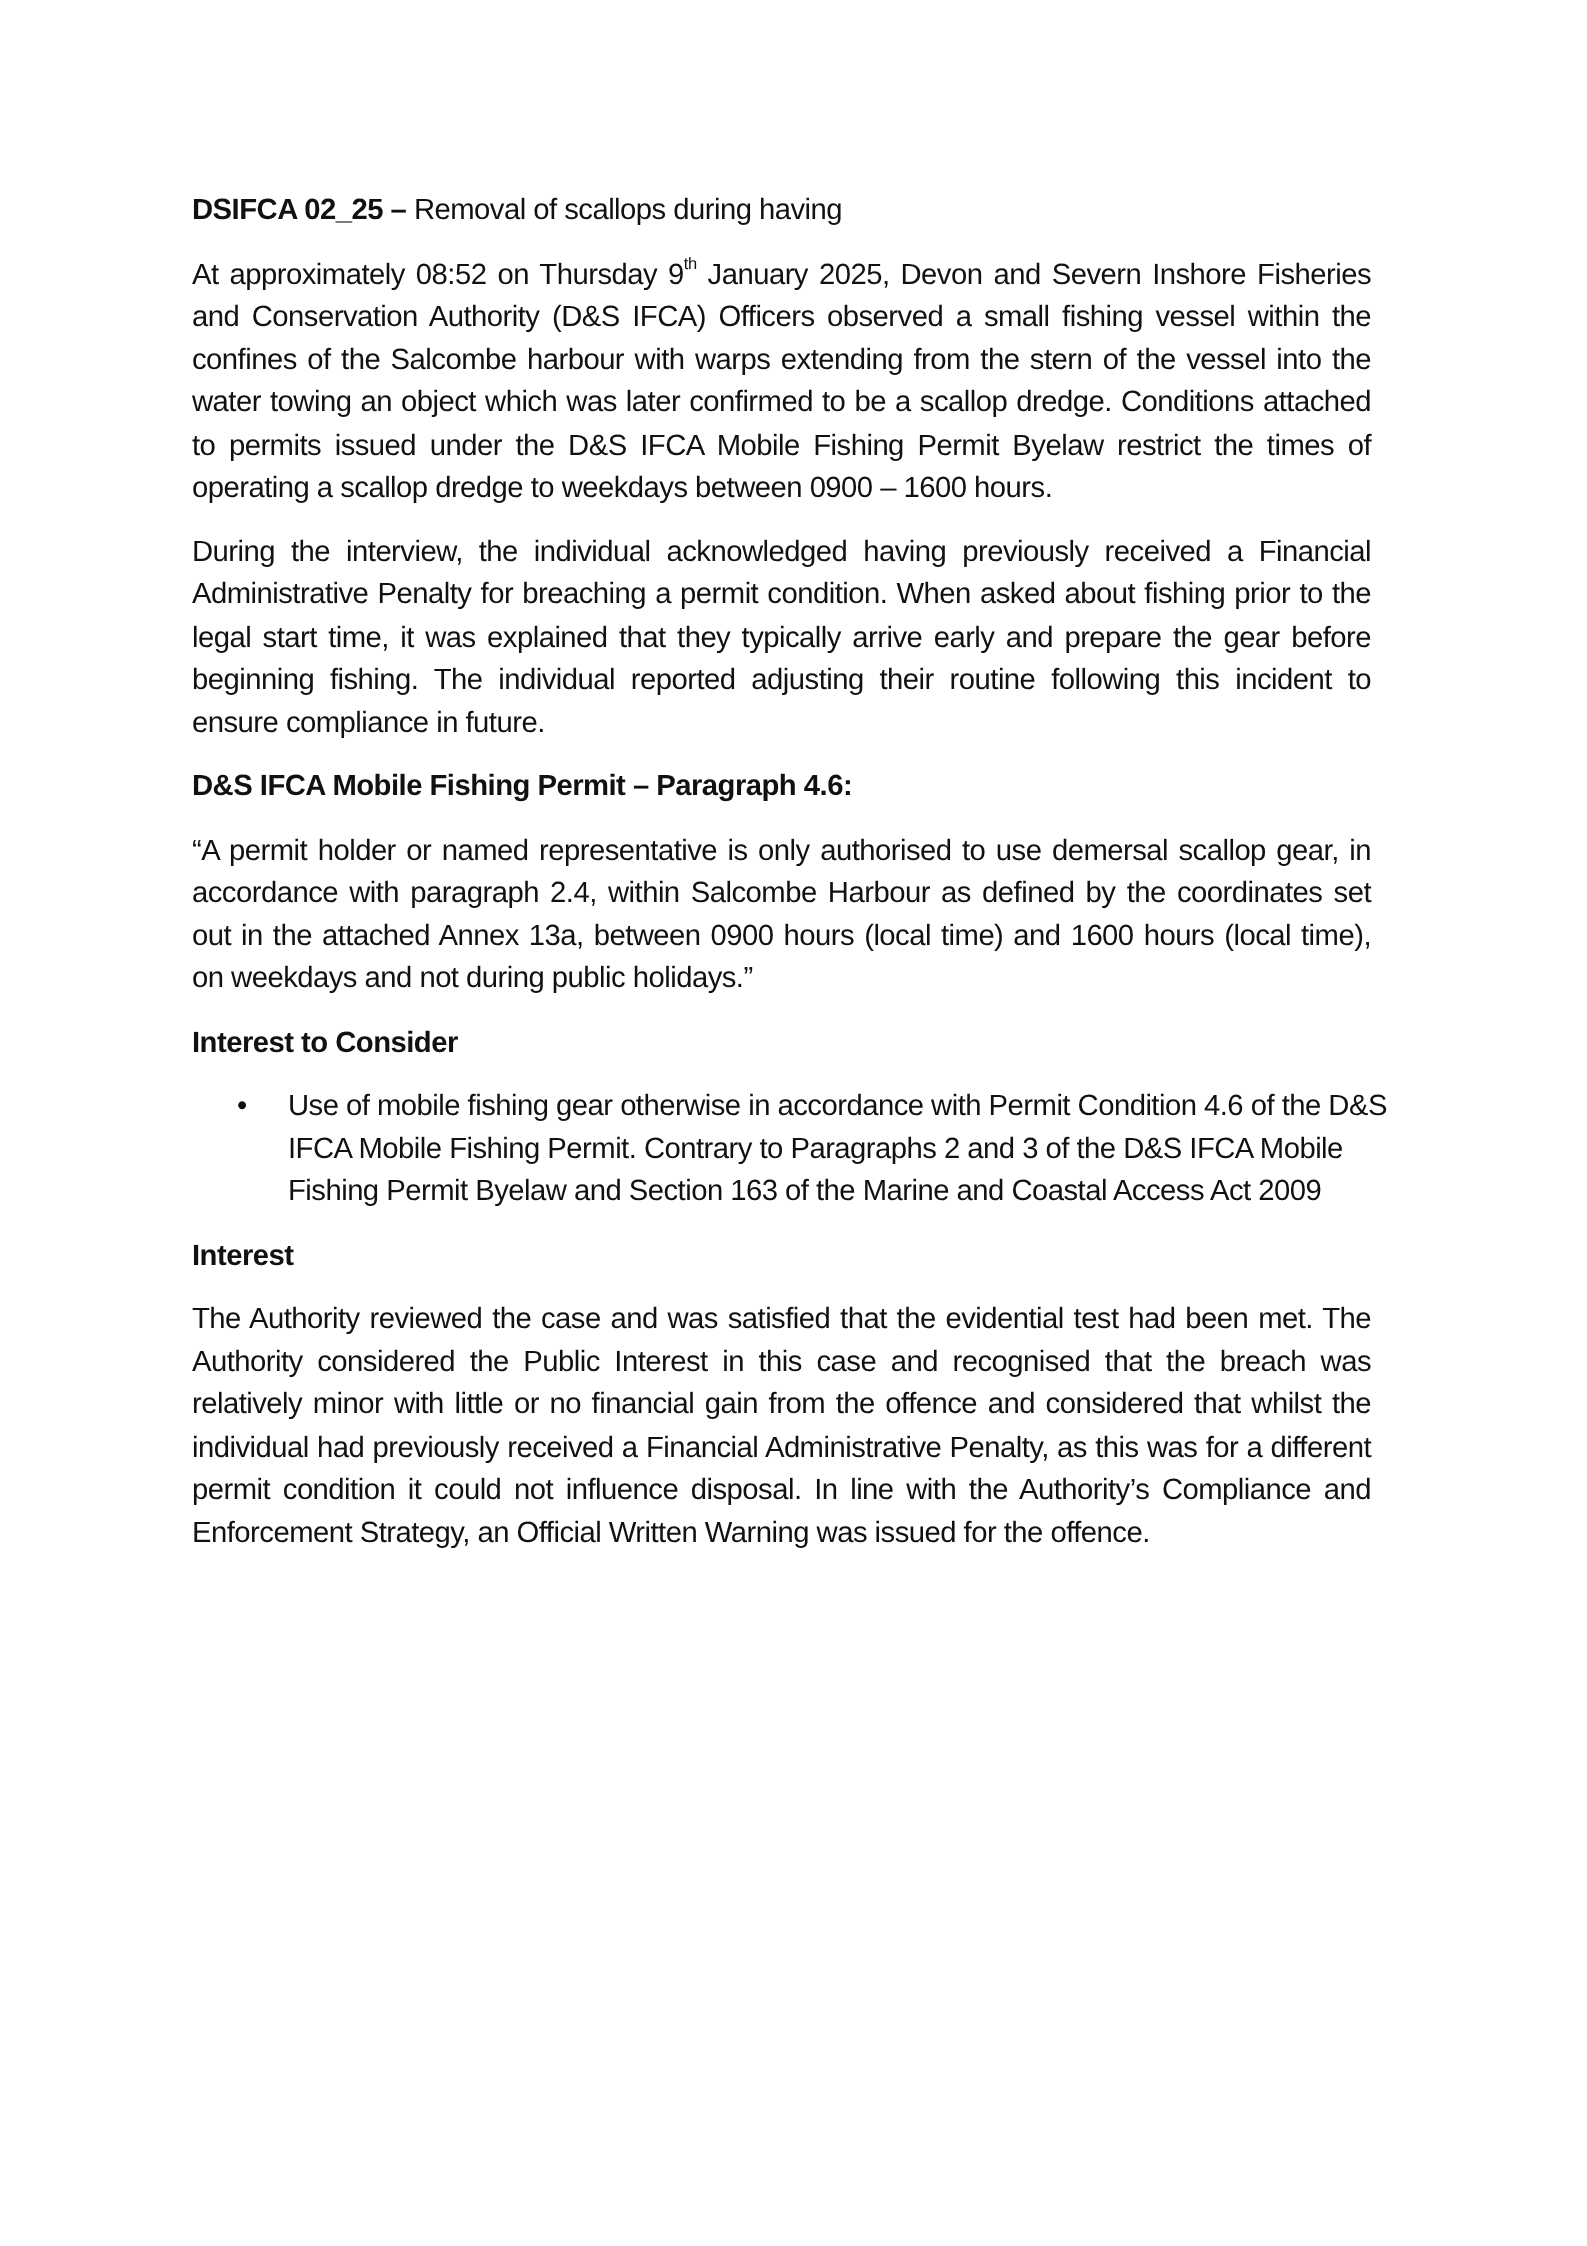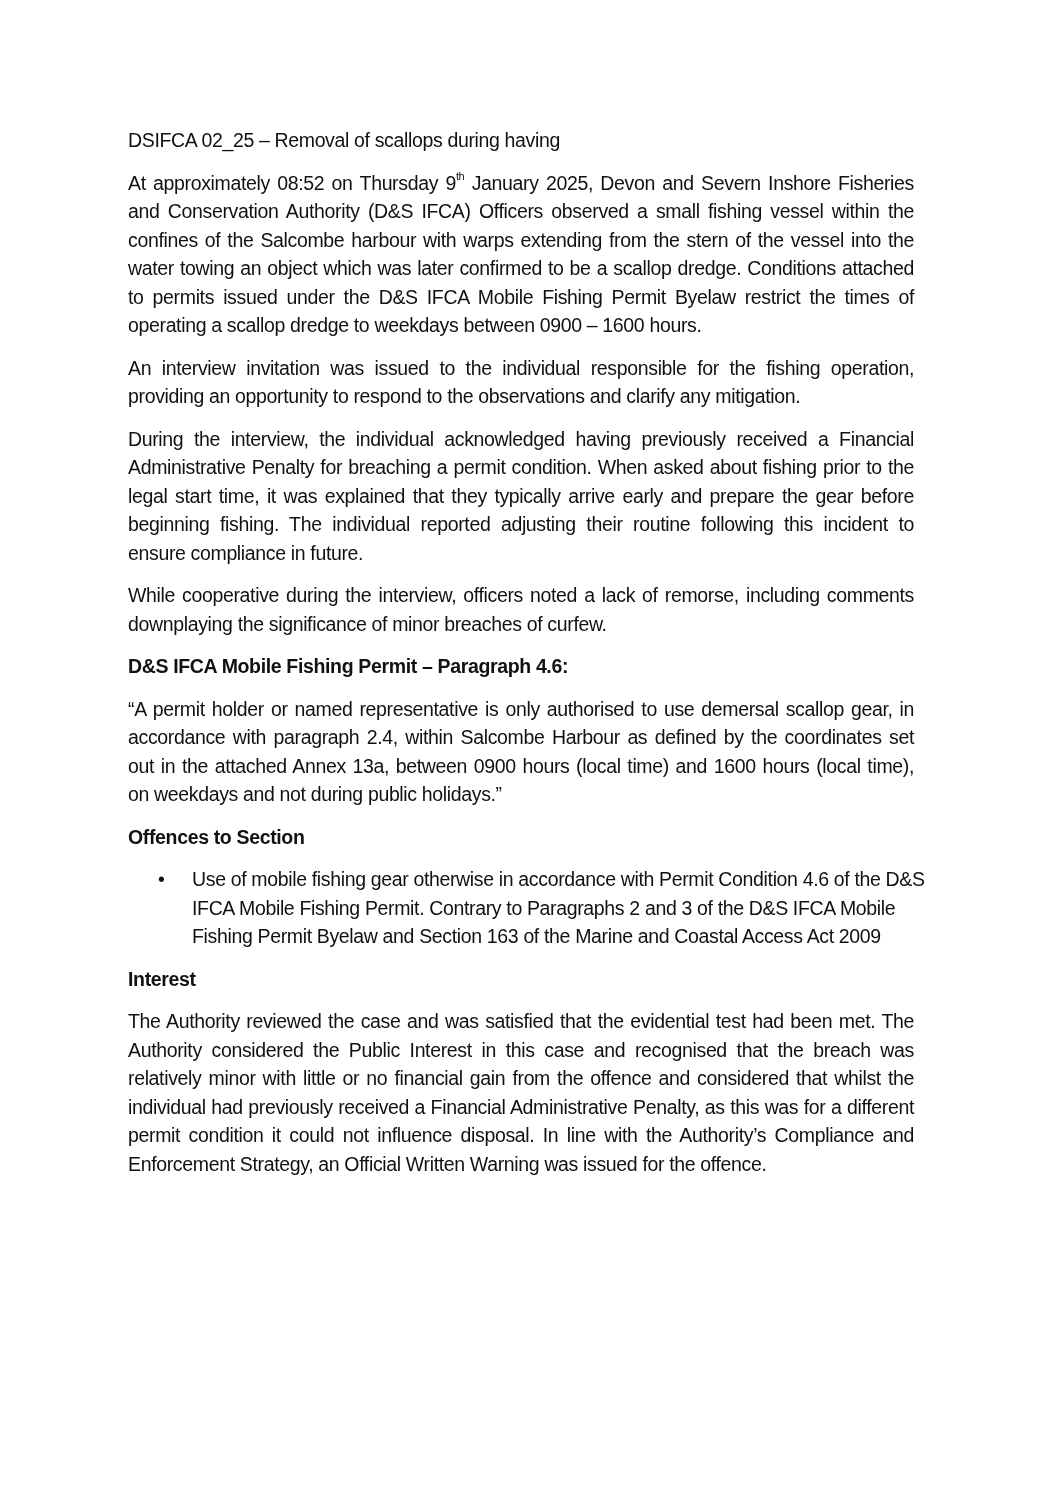--- a/index.html
+++ b/index.html
@@ -25,21 +25,21 @@
       letter-spacing: -0.35px;
     }
     .p {
       margin: 0 16px 14px 0;
       text-align: justify;
     }
     .title {
       margin: 0 0 14px 0;
     }
     .bold {
-      font-weight: normal;
+      font-weight: bold;
     }
     .h {
       font-weight: bold;
       margin: 0 0 14px 0;
     }
     sup {
       font-size: 11px;
       line-height: 0;
       position: relative;
       top: -2px;
@@ -65,32 +65,30 @@
 <body>
 
 <div class="page">
 
   <div class="title">
     <span class="bold">DSIFCA 02_25 –</span><span> Removal of scallops during having</span>
   </div>
 
   <p class="p"><span>At approximately 08:52 on Thursday 9</span><sup>th</sup><span> January 2025, Devon and Severn Inshore Fisheries and Conservation Authority (D&amp;S IFCA) Officers observed a small fishing vessel within the confines of the Salcombe harbour with warps extending from the stern of the vessel into the water towing an object which was later confirmed to be a scallop dredge. Conditions attached to permits issued under the D&amp;S IFCA Mobile Fishing Permit Byelaw restrict the times of operating a scallop dredge to weekdays between 0900 – 1600 hours.</span></p>
 
-  <p class="p">An interview invitation was issued to the individual responsible for the fishing operation, providing an opportunity to respond to the observations and clarify any mitigation.</p>
 
   <p class="p">During the interview, the individual acknowledged having previously received a Financial Administrative Penalty for breaching a permit condition. When asked about fishing prior to the legal start time, it was explained that they typically arrive early and prepare the gear before beginning fishing. The individual reported adjusting their routine following this incident to ensure compliance in future.</p>
 
-  <p class="p">While cooperative during the interview, officers noted a lack of remorse, including comments downplaying the significance of minor breaches of curfew.</p>
 
 
   <div class="h">D&amp;S IFCA Mobile Fishing Permit – Paragraph 4.6:</div>
 
   <p class="p">“A permit holder or named representative is only authorised to use demersal scallop gear, in accordance with paragraph 2.4, within Salcombe Harbour as defined by the coordinates set out in the attached Annex 13a, between 0900 hours (local time) and 1600 hours (local time), on weekdays and not during public holidays.”</p>
 
-  <div class="h">Offences to Section</div>
+  <div class="h">Interest to Consider</div>
 
   <ul class="bullets">
     <li>
       <span class="dot">•</span>
       <span>Use of mobile fishing gear otherwise in accordance with Permit Condition 4.6 of the D&amp;S IFCA Mobile Fishing Permit. Contrary to Paragraphs 2 and 3 of the D&amp;S IFCA Mobile Fishing Permit Byelaw and Section 163 of the Marine and Coastal Access Act 2009</span>
     </li>
   </ul>
 
   <div class="h">Interest</div>
 

